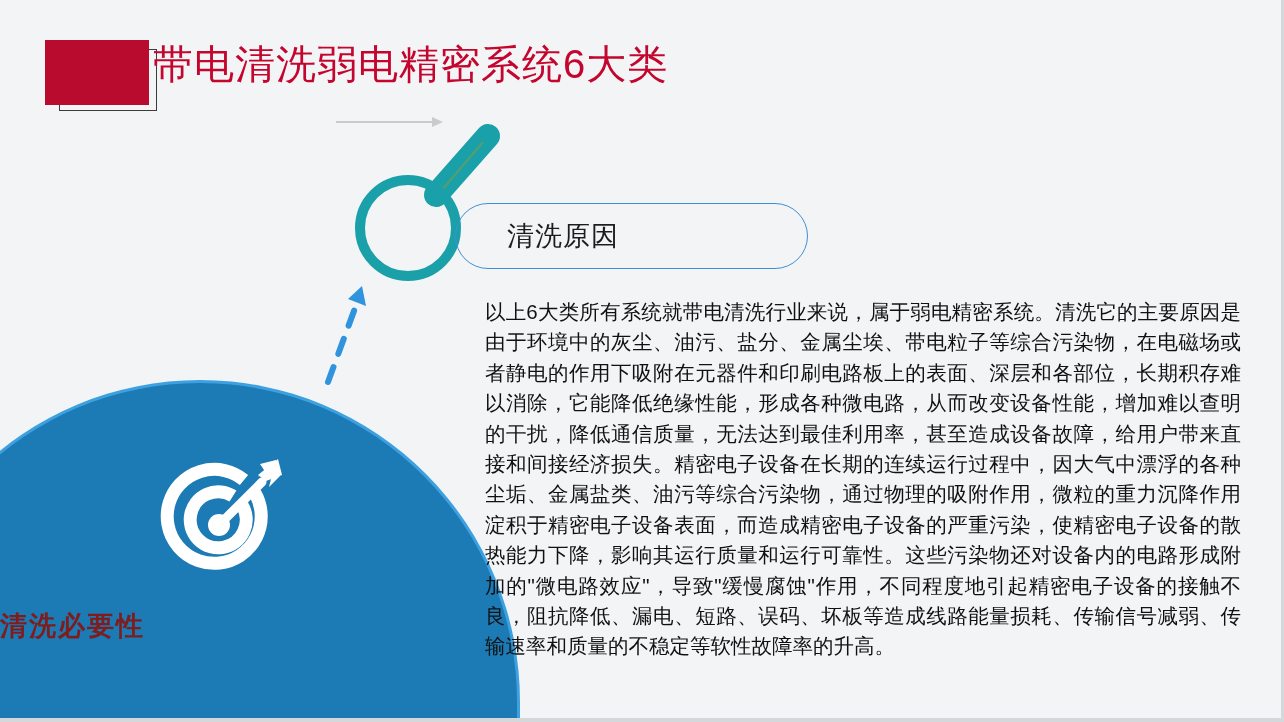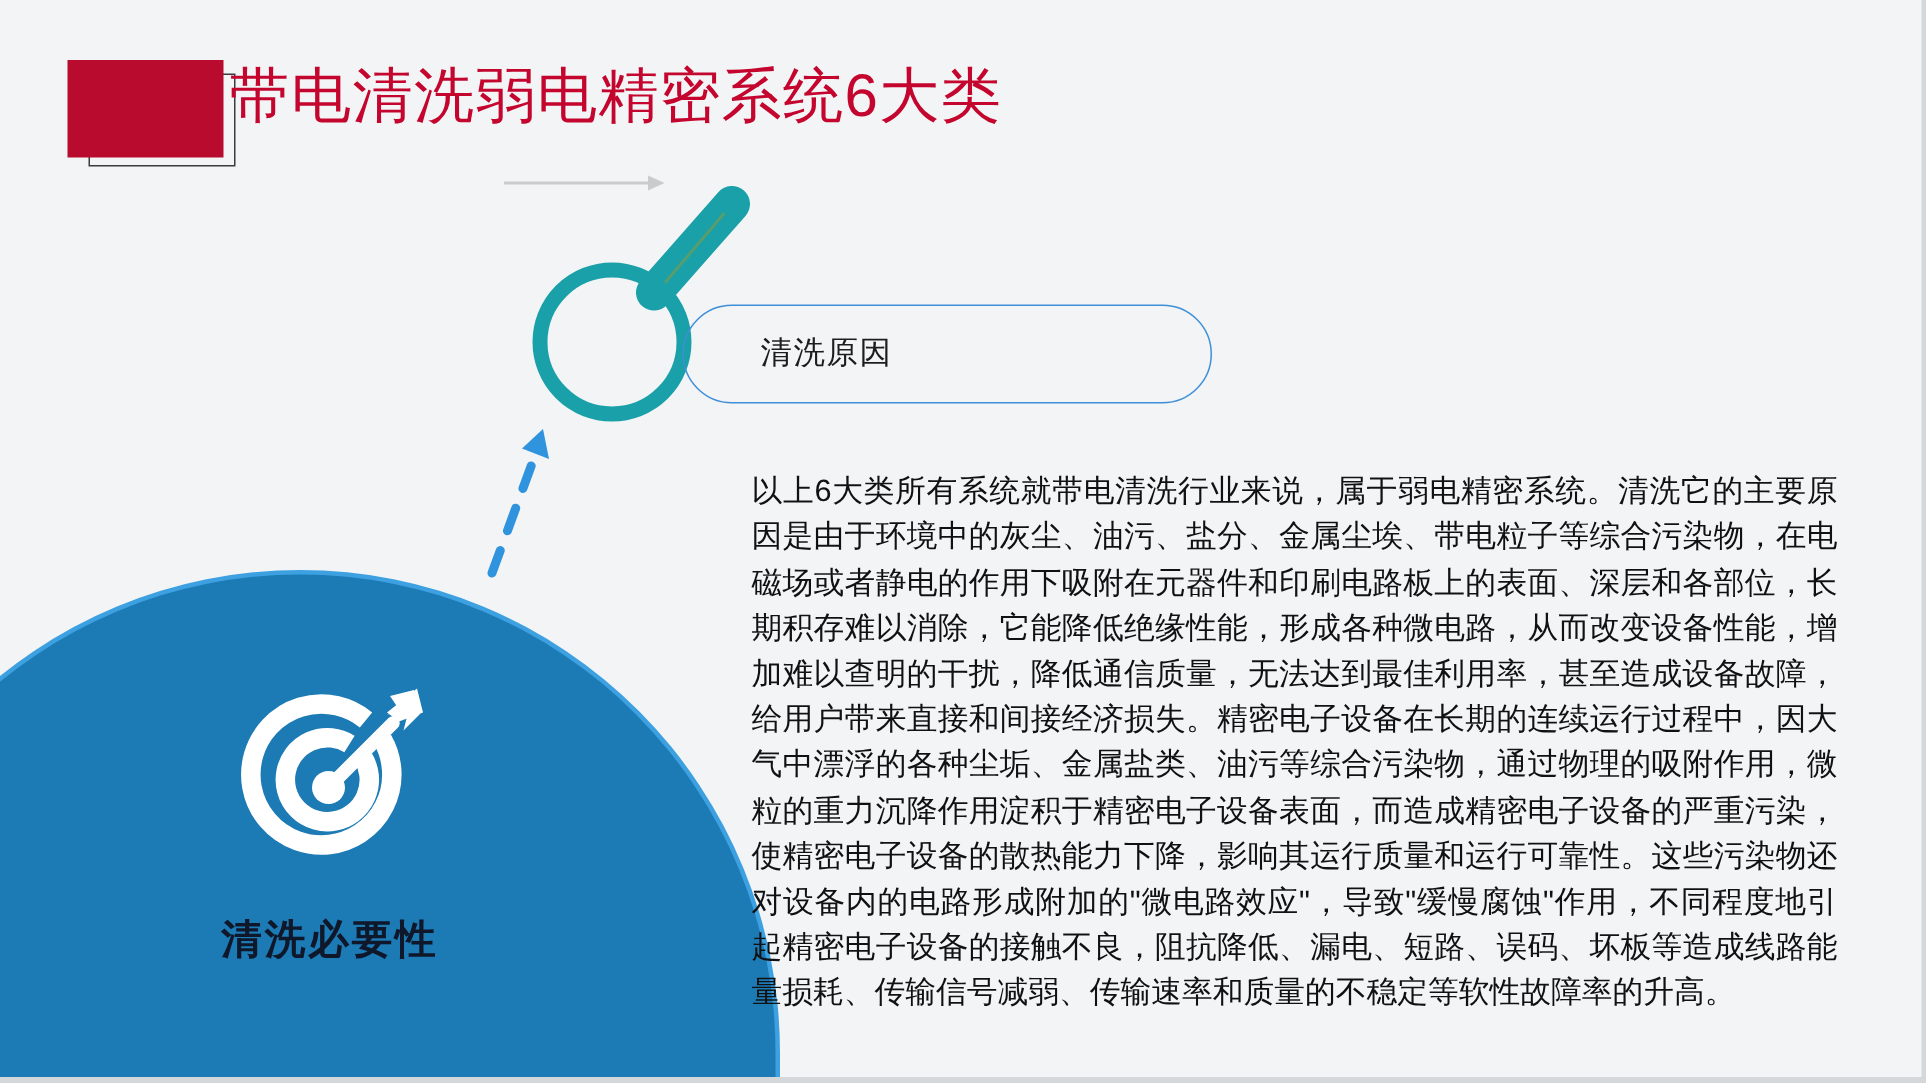--- a/index.html
+++ b/index.html
@@ -110,21 +110,21 @@
     height: 66px;
     border: 1.6px solid #3f8fd8;
     border-radius: 33px;
     box-sizing: border-box;
     background: transparent;
   }
   #pill-label {
     position: absolute;
     left: 507px;
     top: 221px;
-    font-size: 21px;
+    font-size: 27px;
     line-height: 30px;
     color: #1d1d1d;
     letter-spacing: 1px;
     white-space: nowrap;
   }
 
   
   #dashed-arrow {
     position: absolute;
     left: 310px;
@@ -150,42 +150,42 @@
     left: 160px;
     top: 455px;
     width: 125px;
     height: 125px;
   }
   #dome-label {
     position: absolute;
     left: 0px;
     top: 608px;
     width: 440px;
-    text-align: center;
+    text-align: left;
     font-size: 27px;
     font-weight: bold;
-    color: #0f172a;
+    color: #7f1d1d;
     letter-spacing: 2px;
   }
 
   
   #body-text {
     position: absolute;
     left: 485px;
     top: 297px;
     width: 756px;
     font-size: 20.5px;
     line-height: 30.4px;
     color: #111111;
     text-align: justify;
     text-justify: inter-ideograph;
     letter-spacing: 0px;
   }
   #body-text p {
-    margin: 16px;
+    margin: 0;
     text-indent: 0;
   }
 </style>
 </head>
 <body>
 
 <div id="slide">
 
 
   <div id="title-outline"></div>

